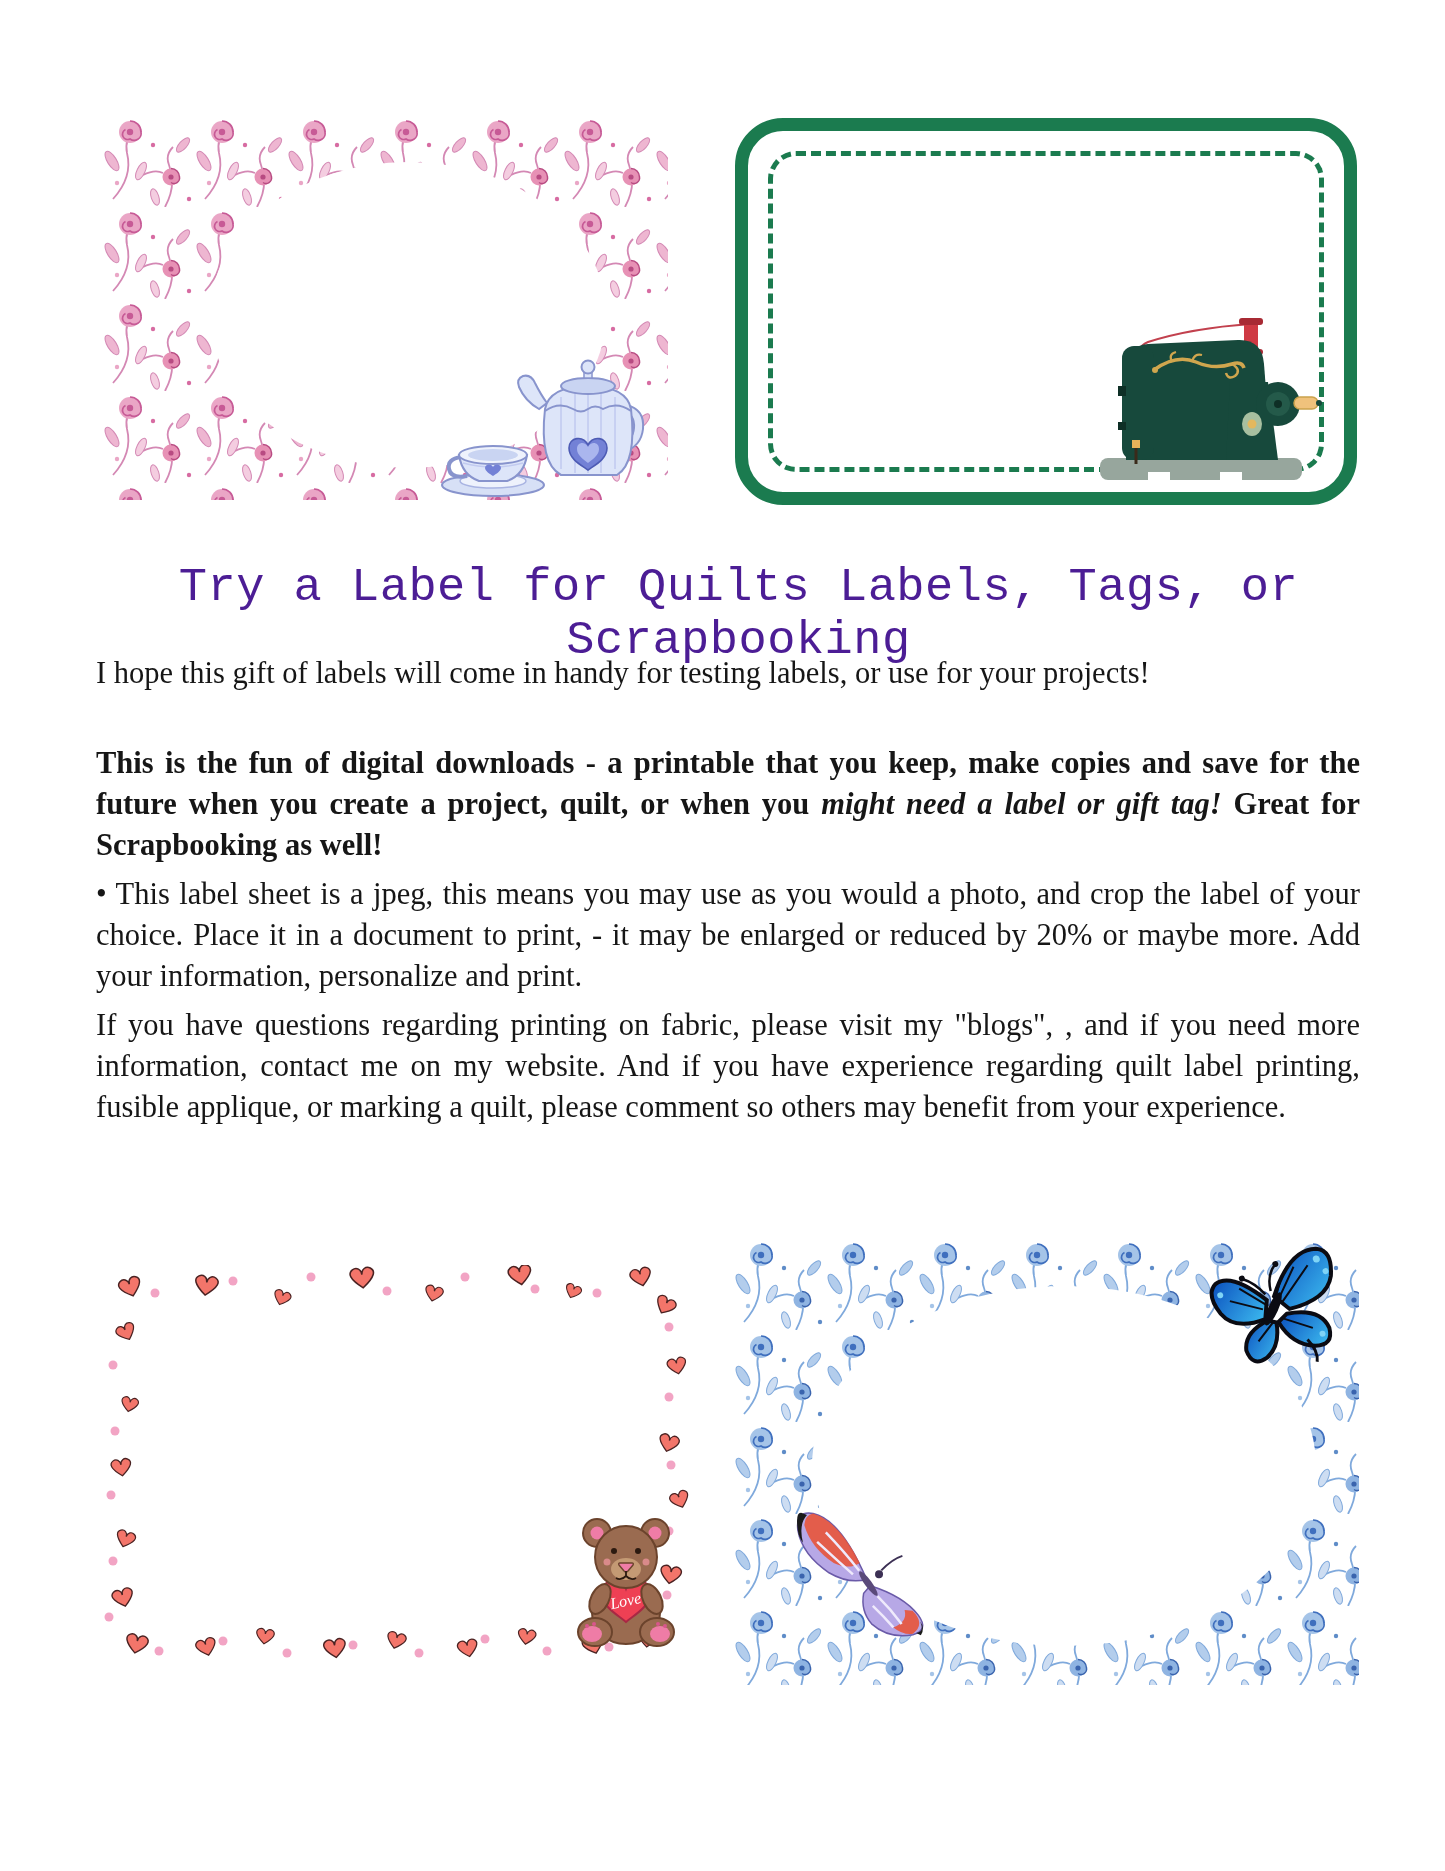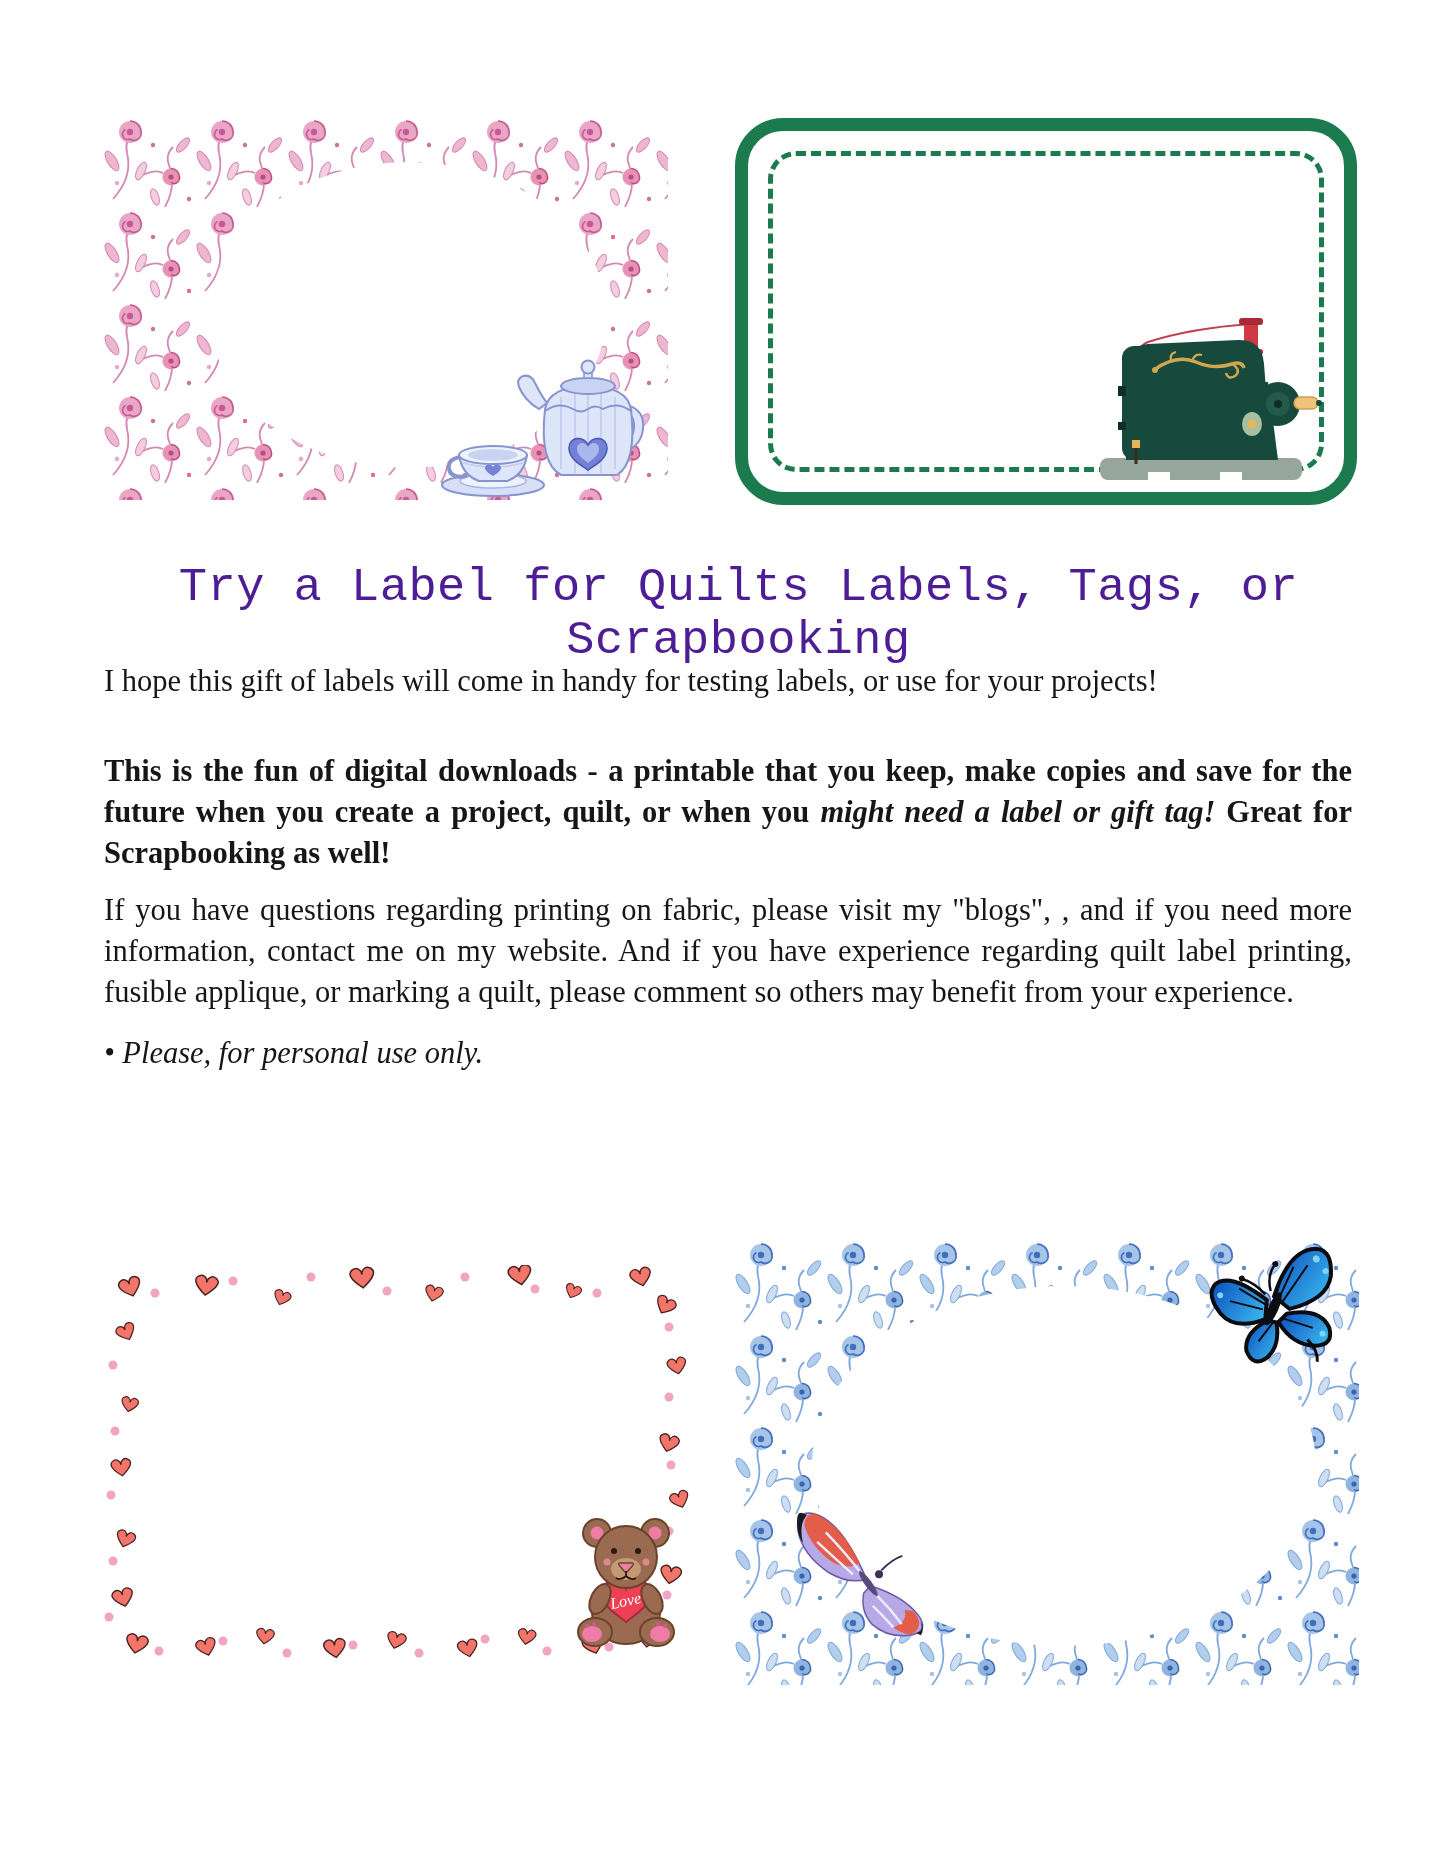--- a/index.html
+++ b/index.html
@@ -17,21 +17,21 @@
     position:absolute;left:20px;top:20px;right:20px;bottom:20px;
     border:5px dashed #1b7b4f;border-radius:28px;
   }
   .sewing-machine{position:absolute;right:22px;bottom:8px;}
   
   h1.title{
     position:absolute;top:545px;left:0;width:100%;margin:16px;text-align:center;
     font-size:47px;font-weight:normal;letter-spacing:.5px;color:#4c1d95;font-family:Liberation Mono, monospace;
   }
   .textcol{position:absolute;left:88px;top:645px;width:1280px;}
-  .textcol p{margin:16px;font-size:30.5px;line-height:41px;}
+  .textcol p{margin:8px;font-size:30.5px;line-height:41px;}
   .just{text-align:justify;}
   p.p-fun{margin-top:49px !important;font-weight:bold;}
   p.p-personal{margin-top:20px !important;font-style:italic;}
   .em-ital{font-style:italic;}
   
   .hearts-label{left:103px;top:1265px;width:588px;height:403px;background:#fff;}
   .blue-label{left:734px;top:1238px;width:625px;height:447px;}
   .pink-label{left:103px;top:115px;width:565px;height:385px;}
   svg{display:block;}
 </style>
@@ -136,22 +136,22 @@
       <rect x="26" y="74" width="8" height="10" fill="#0e2f26"></rect>
       <rect x="26" y="110" width="8" height="8" fill="#0e2f26"></rect>
     </svg>
   </div>
 
   <h1 class="title">Try a Label for Quilts Labels, Tags, or Scrapbooking</h1>
 
   <div class="textcol">
     <p class="p-intro">I hope this gift of labels will come in handy for testing labels, or use for your projects!</p>
     <p class="p-fun just"><span>This is the fun of digital downloads - a printable that you keep, make copies and save for the future when you create a project, quilt, or when you </span><span class="em-ital">might need a label or gift tag!</span><span> Great for Scrapbooking as well!</span></p>
+    <p class="p-jpeg just">• This label sheet is a jpeg, this means you may use as you would a photo, and crop the label of your choice. Place it in a document to print, - it may be enlarged or reduced by 20% or maybe more. Add your information, personalize and print.</p>
     <p class="p-questions just">If you have questions regarding printing on fabric, please visit my "blogs", , and if you need more information, contact me on my website. And if you have experience regarding quilt label printing, fusible applique, or marking a quilt, please comment so others may benefit from your experience.</p>
-    <p class="p-personal">• Please, for personal use only.</p>
   </div>
 
   <div class="label hearts-label">
     <svg width="588" height="403" viewBox="0 0 588 403">
       <defs>
         <path id="ht" d="M15 8 C15 3.5 11 1 7.5 3.2 C3.5 5.7 4 10.5 15 19 C26 10.5 26.5 5.7 22.5 3.2 C19 1 15 3.5 15 8 Z" fill="#f3756a" stroke="#4a2222" stroke-width="1.3"></path>
       </defs>
       <g>
         <use href="#ht" transform="translate(8,16) rotate(-18) scale(1.1)"></use>
         <use href="#ht" transform="translate(88,6) rotate(8) scale(1.15)"></use>

